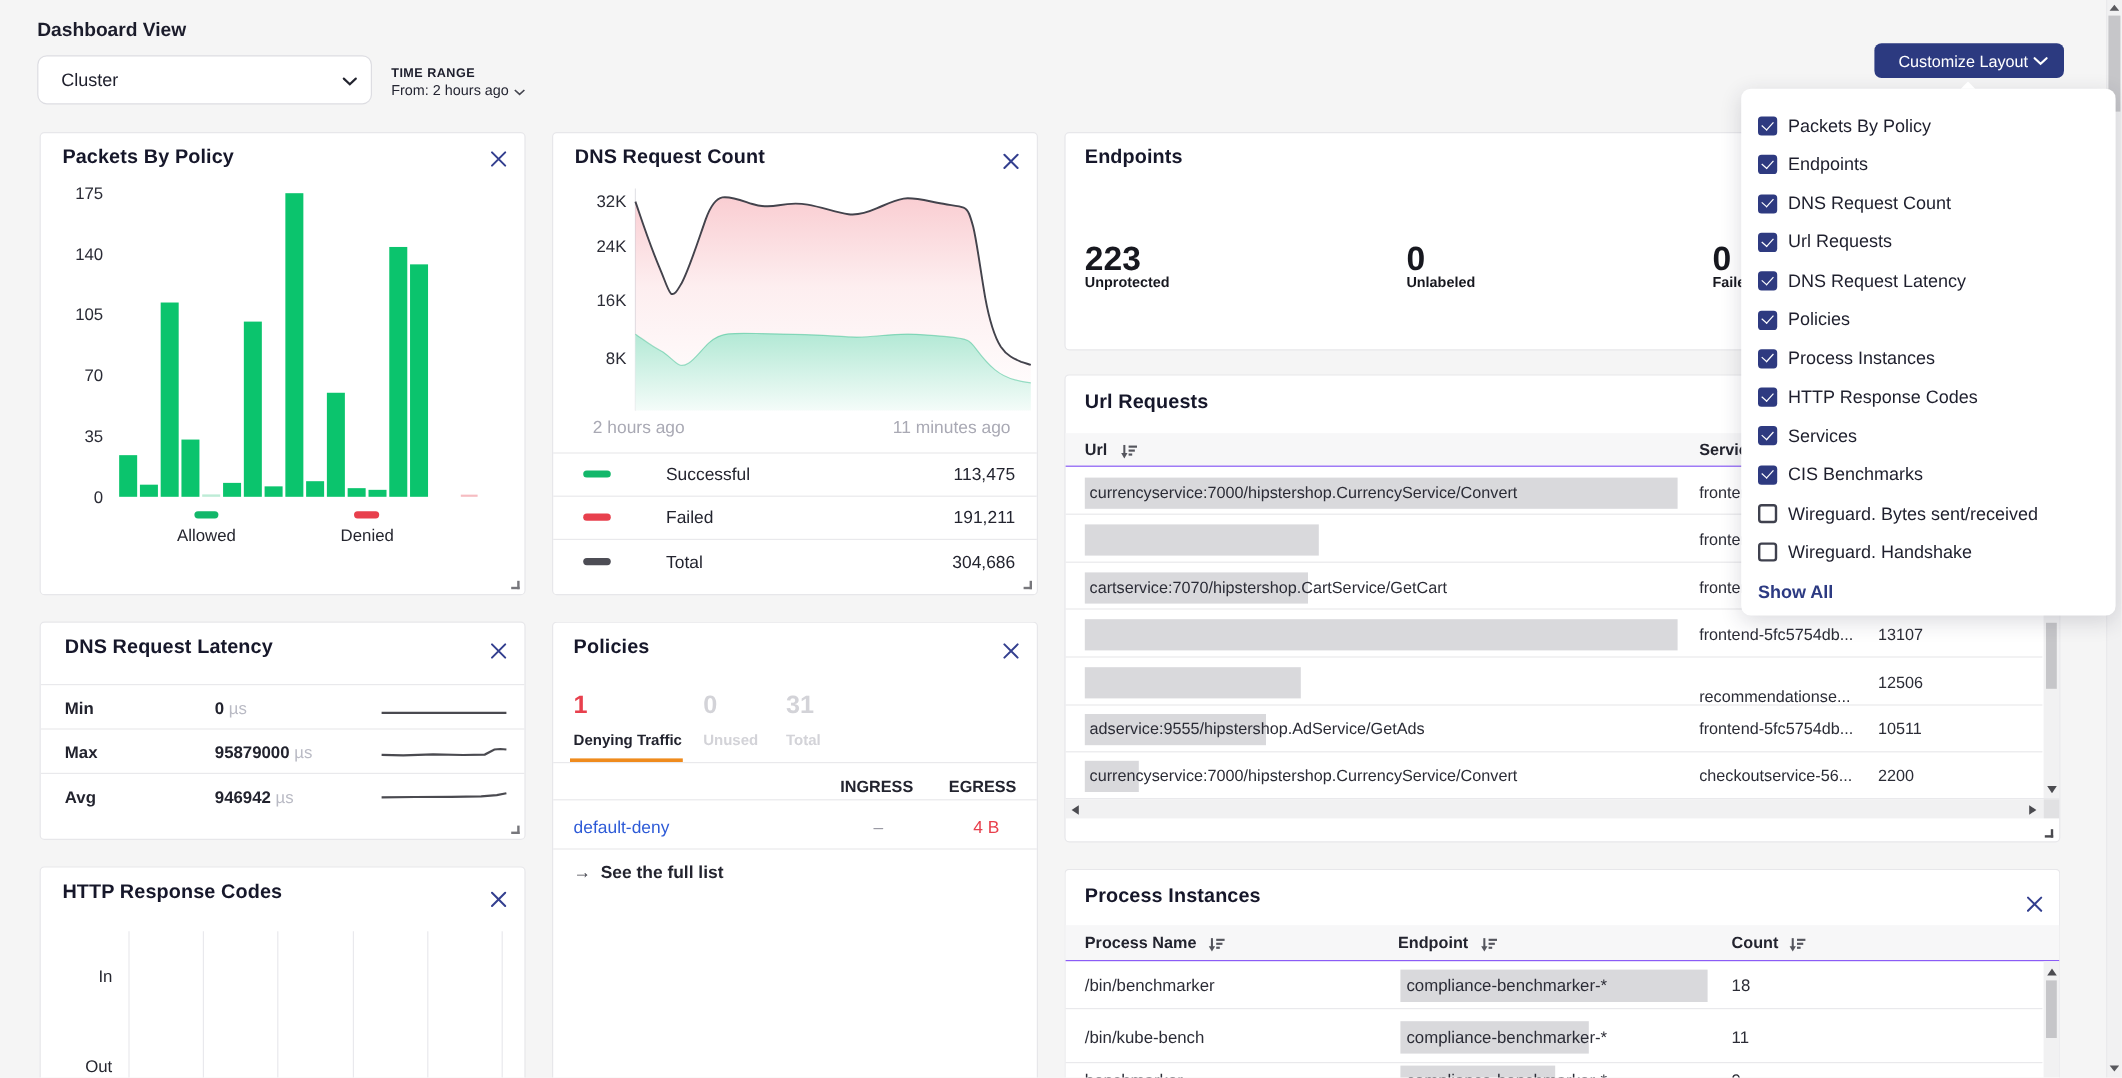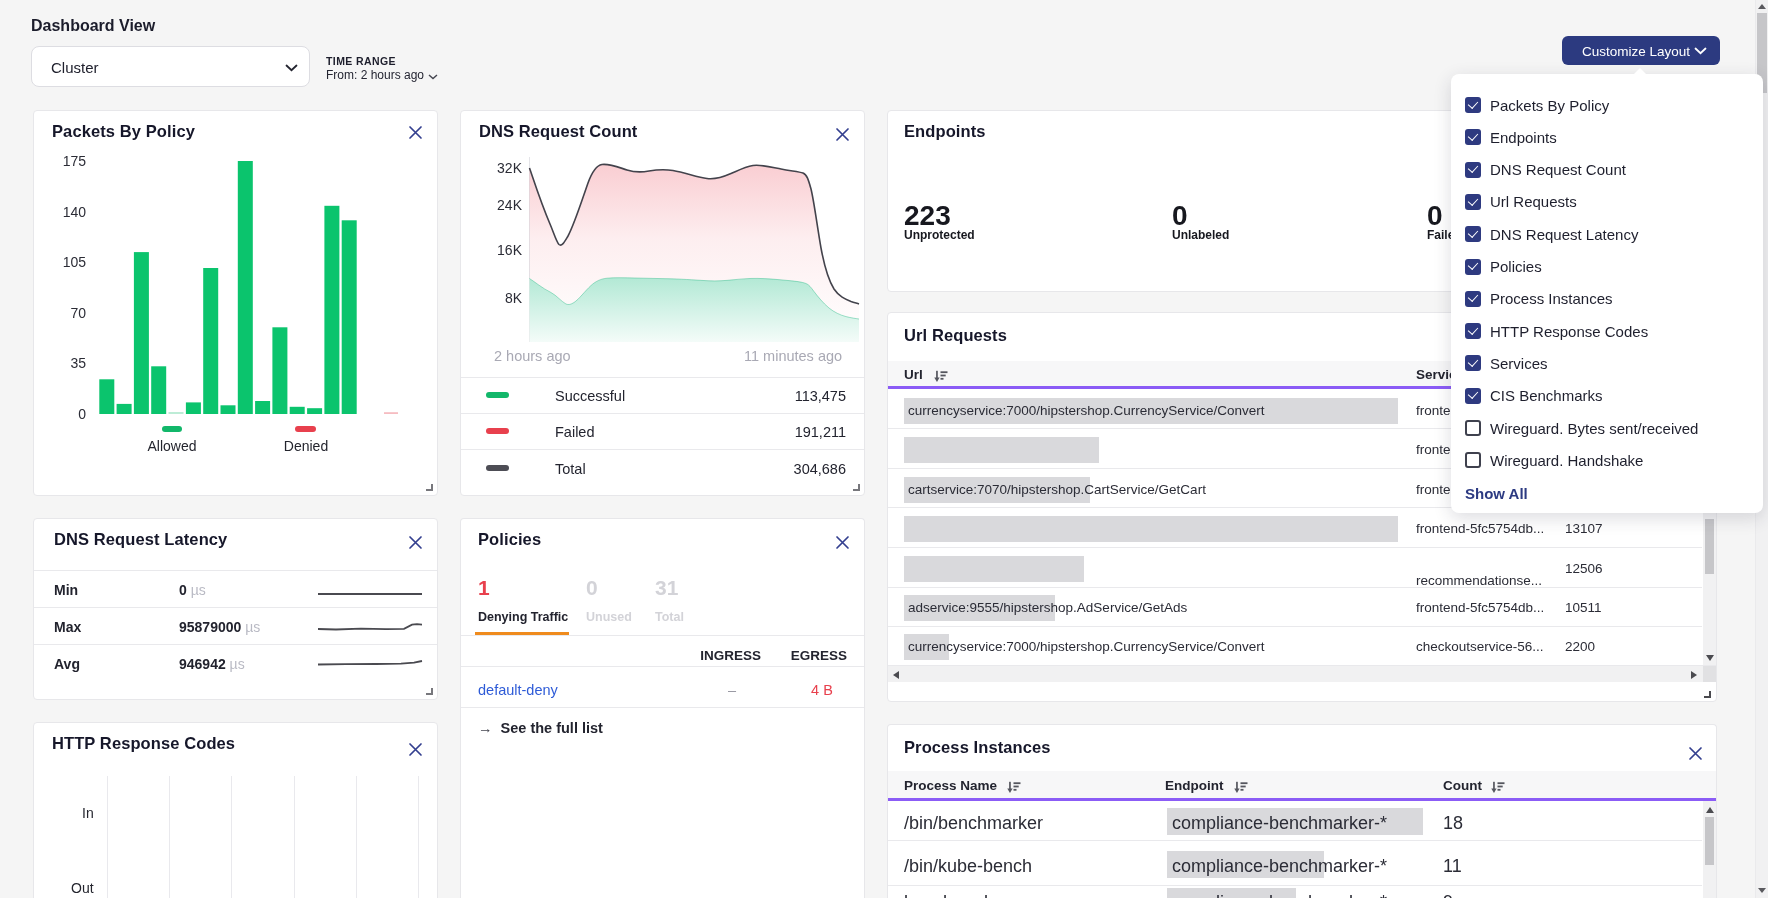--- a/index.html
+++ b/index.html
@@ -4,24 +4,24 @@
 <style>
 *{margin:0;padding:0;box-sizing:border-box;}
 html,body{width:1768px;height:898px;overflow:hidden;}
 body{font-family:"Liberation Sans",sans-serif;background:#f5f5f5;position:relative;color:#1c1d2b;}
 .abs{position:absolute;}
 .card{position:absolute;background:#fff;border:1px solid #e7e7ea;border-radius:4px;}
 .ct{position:absolute;left:18px;top:11px;font-size:16.5px;font-weight:700;color:#16172a;letter-spacing:.1px;}
 .xi{position:absolute;width:15px;height:15px;}
 .sep{position:absolute;left:0;right:0;height:1px;background:#e9e9ec;}
 .rh{position:absolute;right:4px;bottom:4px;width:7px;height:7px;border-right:2px solid #8d8d92;border-bottom:2px solid #8d8d92;}
-.gl{font-size:18px;color:#2b2c36;}
+.gl{font-size:14px;color:#2b2c36;}
 #urlt .gl{font-size:13.5px;}
 .hl{background:#d9d9dc;}
-.thead{position:absolute;background:#f7f7f8;border-bottom:3px solid #8b5cf6;}
+.thead{position:absolute;background:#f7f7f8;border-bottom:1px solid #8b5cf6;}
 .th{font-size:13.5px;font-weight:700;color:#23242f;}
 .sort{display:inline-block;vertical-align:-1px;margin-left:6px;}
 .sbtrack{position:absolute;background:#f1f1f2;}
 .sbthumb{position:absolute;background:#c6c6c9;}
 .arr{position:absolute;width:0;height:0;}
 .navy{color:#2c3a82;}
 .pitem{position:absolute;left:14px;height:22px;display:flex;align-items:center;}
 .cb{width:16px;height:16px;border-radius:3px;display:inline-block;position:relative;flex:0 0 16px;}
 .cb.on{background:#2e3a80;}
 .cb.on::after{content:"";position:absolute;left:4.6px;top:1.7px;width:4.6px;height:8.2px;border-right:1.9px solid #fff;border-bottom:1.9px solid #fff;transform:rotate(42deg);}

